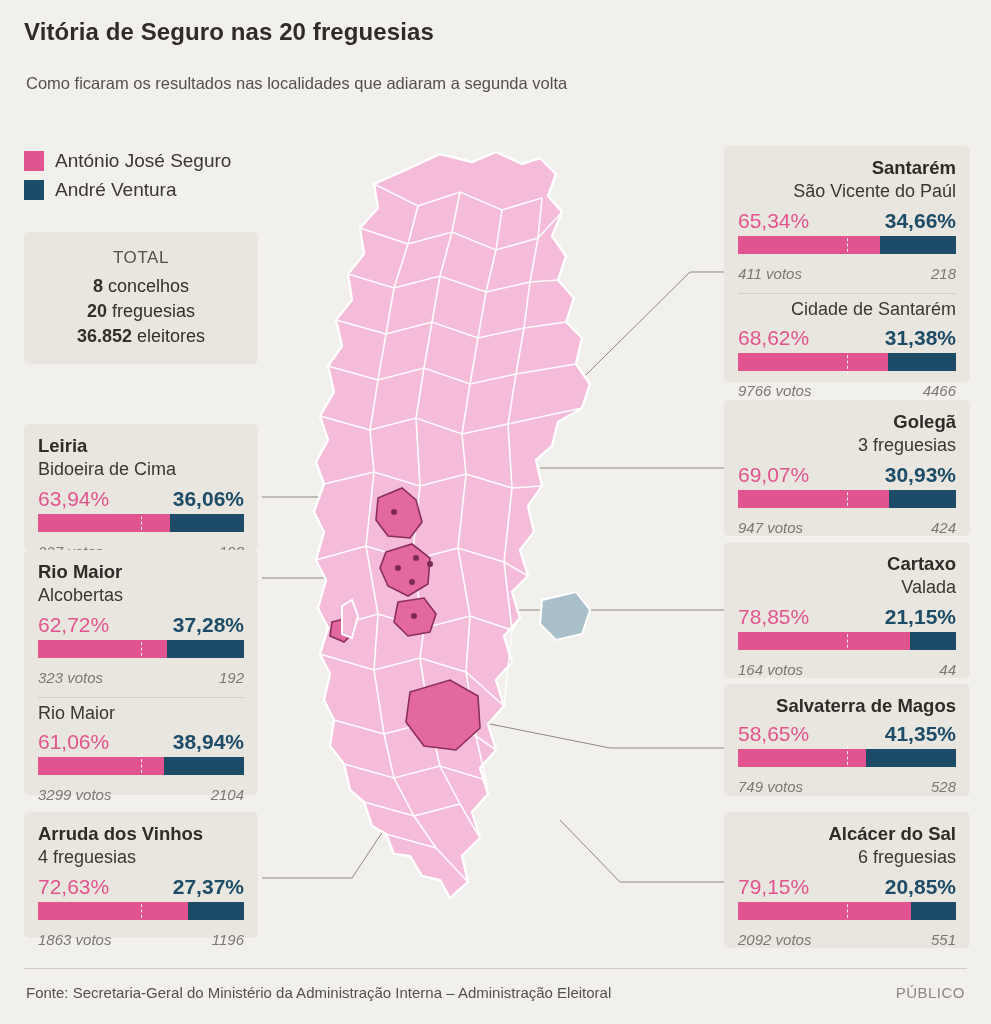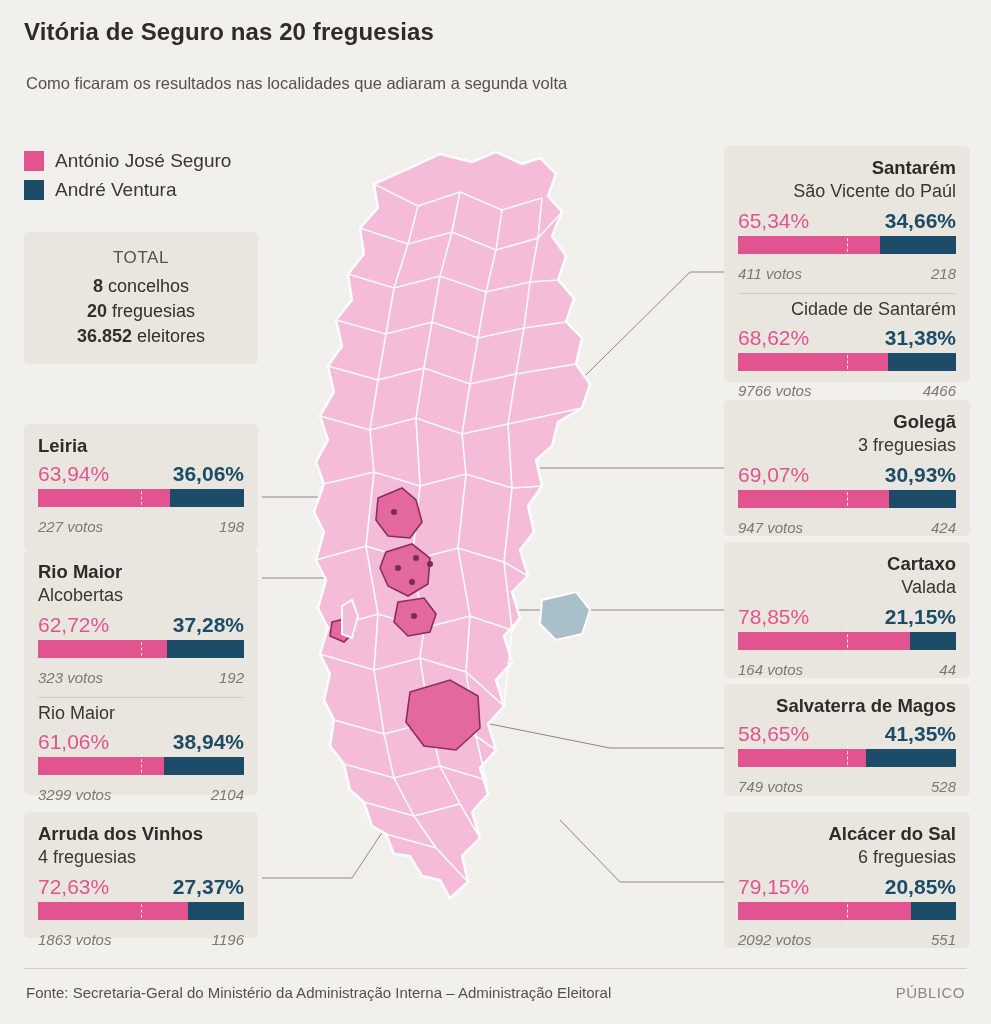--- a/index.html
+++ b/index.html
@@ -162,20 +162,21 @@
         <circle cx="124" cy="476" r="3"></circle>
       </g>
       <path fill="#a9bfc9" stroke="#ffffff" stroke-width="2" d="M252,460 L286,452 L300,470 L292,494 L266,500 L250,484 Z"></path>
       <path fill="#f4bcd8" stroke="#ffffff" stroke-width="2" d="M52,466 L62,460 L68,476 L62,498 L52,494 Z"></path>
     </g>
   </svg>
 </div>
 
 <div class="card left" style="left:24px;top:424px;height:126px;">
   <div class="card-title">Leiria</div>
+  <div class="card-sub">Bidoeira de Cima</div>
   <div class="pct-row">
     <span class="pct-a">63,94%</span>
     <span class="pct-b">36,06%</span>
   </div>
   <div class="bar">
     <span class="seg-a" style="width:63.94%"></span>
       <span class="seg-b" style="width:36.06%"></span>
     <span class="mid-tick" style="left:50%"></span>
   </div>
   <div class="votes-row">

